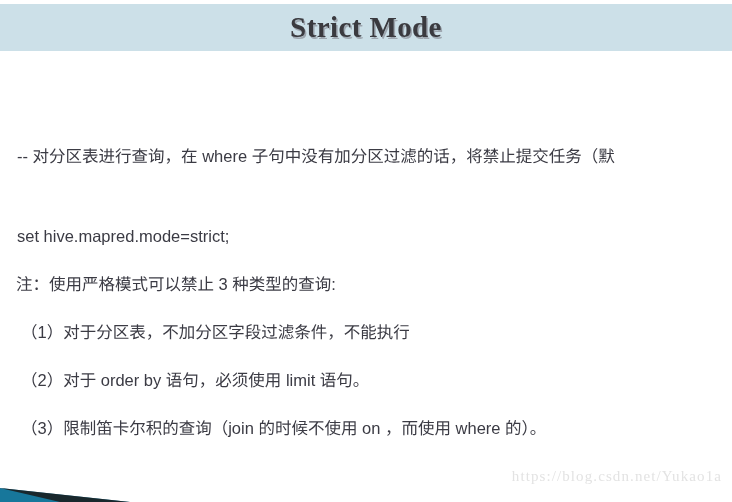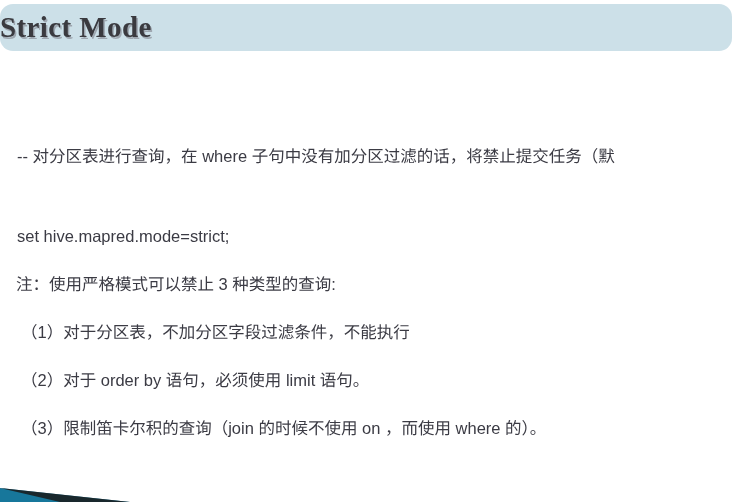--- a/index.html
+++ b/index.html
@@ -28,21 +28,21 @@
   
   .title-bar {
     position: absolute;
     left: 0;
     top: 4px;
     width: 732px;
     height: 47px;
     background: #cce0e8;
     display: flex;
     align-items: center;
-    border-radius: 13px;
+    justify-content: center;
   }
   .title-text {
     font-family: "Liberation Serif", "DejaVu Serif", serif;
     font-weight: bold;
     font-size: 29px;
     line-height: 1;
     color: #3a3a3f;
     letter-spacing: 0.4px;
     text-shadow: 1.5px 1.5px 0.5px rgba(120,120,130,0.55);
     white-space: nowrap;
@@ -127,20 +127,21 @@
     <div class="para p-note">注：使用严格模式可以禁止 3 种类型的查询:</div>
 
     <div class="para p-item1">（1）对于分区表，不加分区字段过滤条件，不能执行</div>
 
     <div class="para p-item2">（2）对于 order by 语句，必须使用 limit 语句。</div>
 
     <div class="para p-item3">（3）限制笛卡尔积的查询（join 的时候不使用 on ，而使用 where 的）。</div>
 
   </div>
 
+  <div class="watermark">https://blog.csdn.net/Yukao1a</div>
 
   <div class="corner-wedge">
     <svg width="132" height="20" viewBox="0 0 132 20">
       <polygon points="0,6 0,20 130,20" fill="#17779b"></polygon>
       <polygon points="0,6 130,20 60,20" fill="#1a1a1a" opacity="0.85"></polygon>
     </svg>
   </div>
 
 </div>
 

